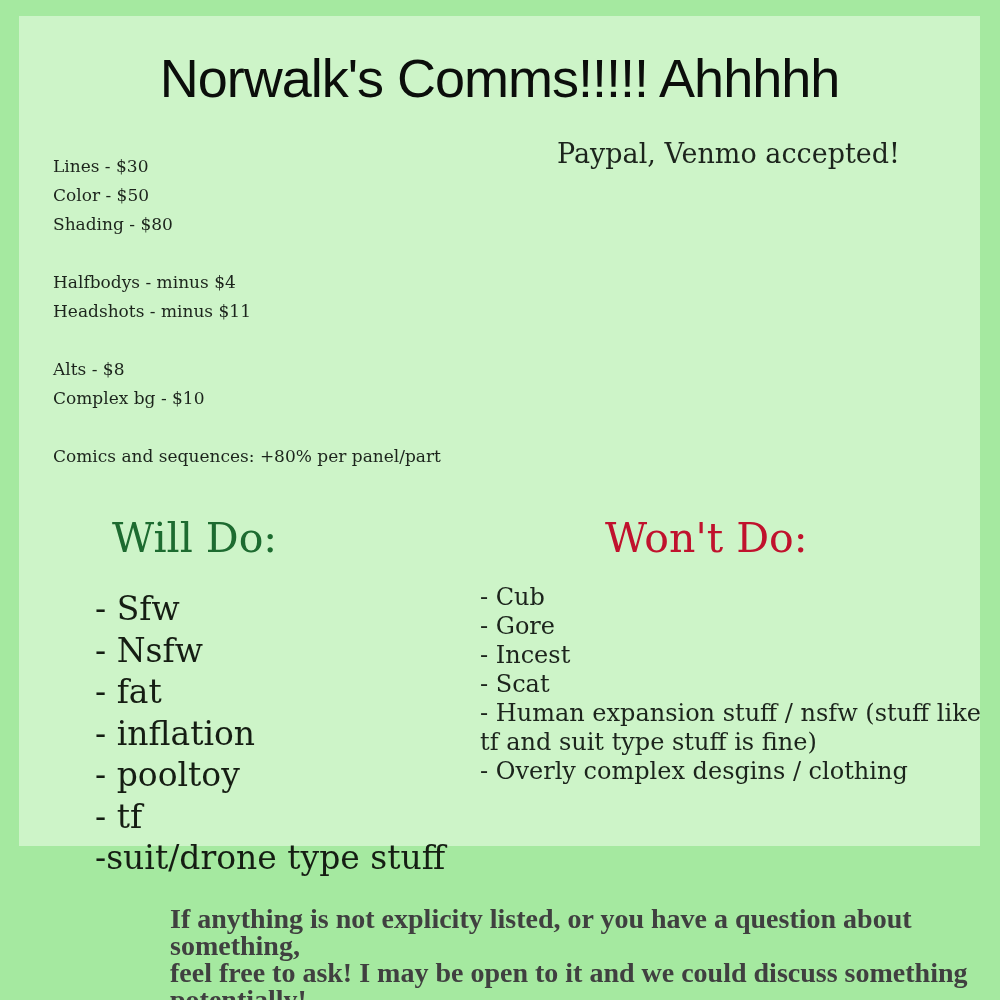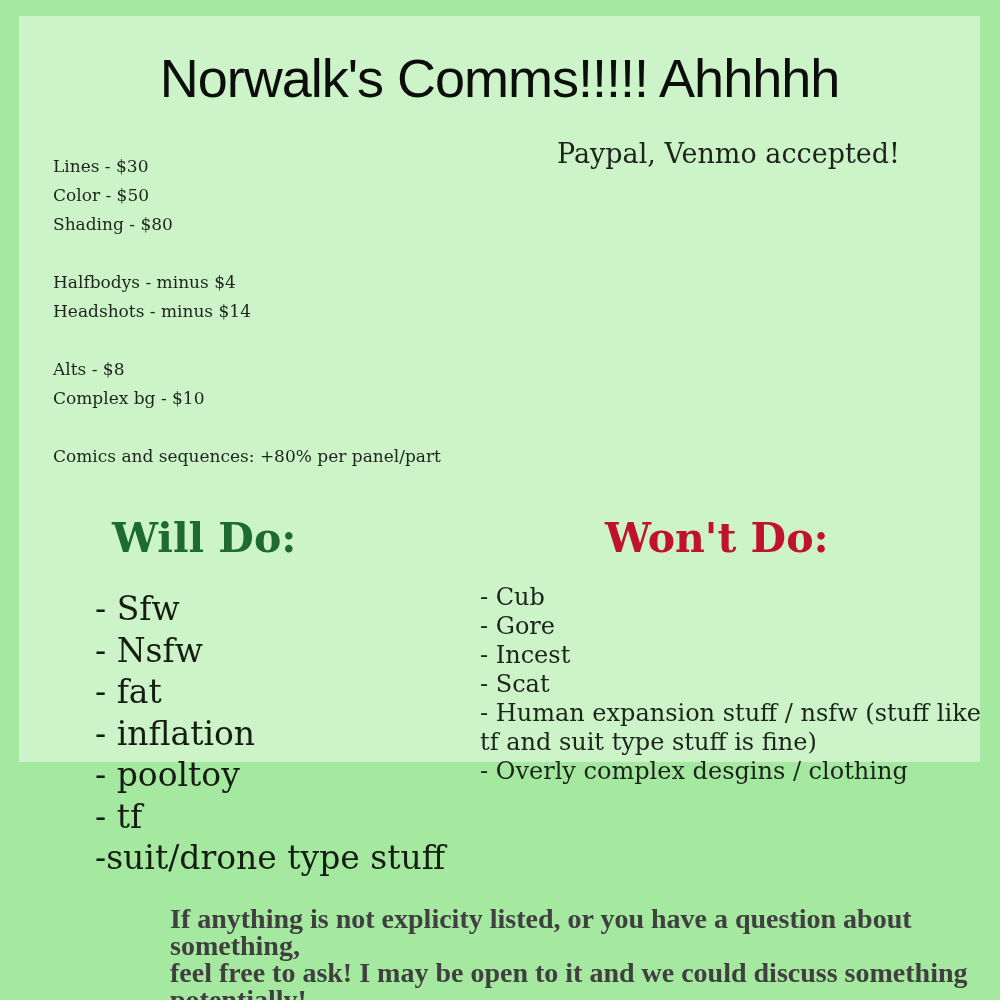--- a/index.html
+++ b/index.html
@@ -9,21 +9,21 @@
     height: 1000px;
     background: #a5e9a0;
     overflow: hidden;
     font-family: "DejaVu Serif", serif;
   }
   .panel {
     position: absolute;
     left: 19px;
     top: 16px;
     width: 961px;
-    height: 746px;
+    height: 830px;
     background: #cdf4c8;
   }
   .title {
     position: absolute;
     left: 0;
     right: 0;
     top: 34px;
     margin: 0;
     text-align: center;
     font-family: "Liberation Sans", sans-serif;
@@ -46,21 +46,21 @@
     top: 136px;
     font-size: 17px;
     line-height: 29px;
     color: #1c241c;
   }
   .pricing .group { margin-bottom: 29px; }
   .col-heading {
     position: absolute;
     margin: 0;
     font-size: 41px;
-    font-weight: 700;
+    font-weight: 400;
     line-height: 1;
   }
   .will-heading { left: 93px; top: 502px; color: #1d6b30; }
   .wont-heading { left: 586px; top: 502px; color: #c0122d; }
   .will-list {
     position: absolute;
     left: 76px;
     top: 572px;
     font-size: 33px;
     line-height: 41.5px;
@@ -98,21 +98,21 @@
     <div class="payment-note">Paypal, Venmo accepted!</div>
 
     <div class="pricing">
       <div class="group">
         <div>Lines - $30</div>
         <div>Color - $50</div>
         <div>Shading - $80</div>
       </div>
       <div class="group">
         <div>Halfbodys - minus $4</div>
-        <div>Headshots - minus $14</div>
+        <div>Headshots - minus $11</div>
       </div>
       <div class="group">
         <div>Alts - $8</div>
         <div>Complex bg - $10</div>
       </div>
       <div class="group">
         <div>Comics and sequences: +80% per panel/part</div>
       </div>
     </div>
 

